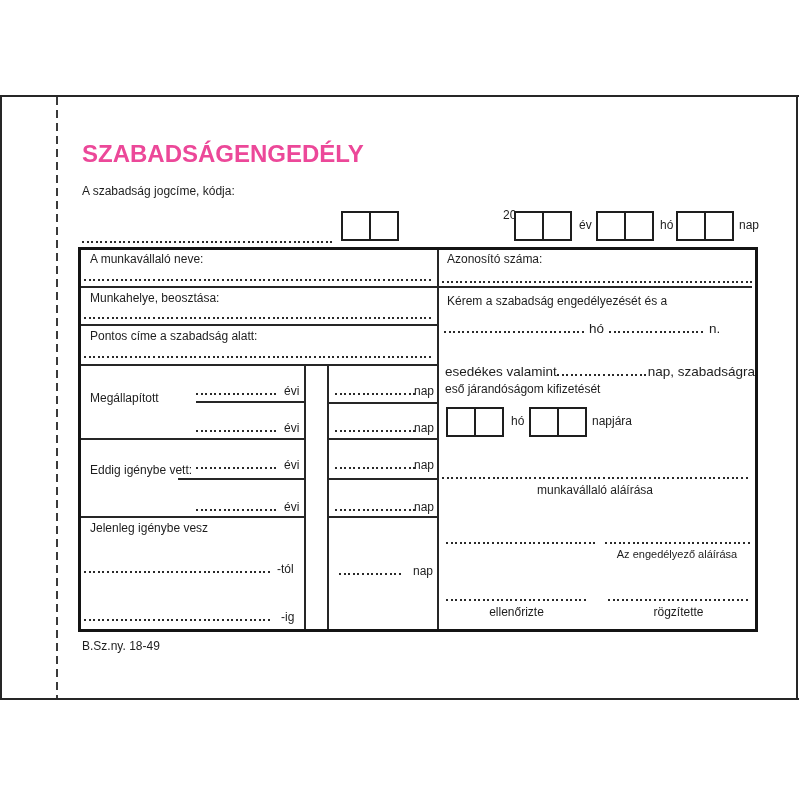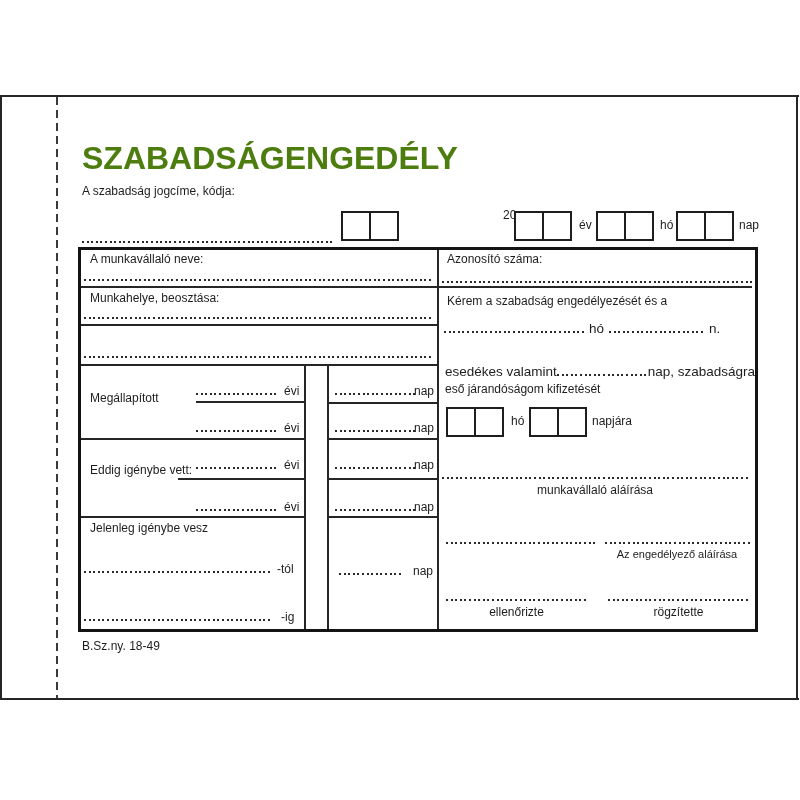--- a/index.html
+++ b/index.html
@@ -11,21 +11,21 @@
   .line{position:absolute;background:#262626;}
   .dotl{position:absolute;height:2px;background:repeating-linear-gradient(90deg,#2a2a2a 0 2px,transparent 2px 4.6px);}
   .dash-v{position:absolute;width:2px;background:repeating-linear-gradient(180deg,#3a3a3a 0 8px,transparent 8px 13px);}
   .boxpair{position:absolute;display:flex;}
   .cbox{width:30px;height:30px;border:2px solid #1e1e1e;background:#fff;box-sizing:border-box;}
   .cbox + .cbox{margin-left:-2px;}
   .tableframe{position:absolute;border:3px solid #141414;box-sizing:border-box;background:transparent;}
   .flexrow{position:absolute;display:flex;align-items:flex-end;font-size:13.5px;white-space:nowrap;}
   .dotseg{height:2px;background:repeating-linear-gradient(90deg,#2a2a2a 0 2px,transparent 2px 4.6px);margin-bottom:3px;}
   .ctr{text-align:center;}
-  .title{position:absolute;font-size:32px;font-weight:bold;letter-spacing:0px;color:#4d7c0f;}
+  .title{position:absolute;font-size:24px;font-weight:bold;letter-spacing:0px;color:#ec4899;}
 </style>
 </head>
 <body>
 
 <div class="canvas">
 
   <div class="line" style="left:0;top:95;width:799px;height:2px;left:0px;top:95px;"></div>
   <div class="line" style="left:0px;top:95px;width:2px;height:605px;"></div>
   <div class="line" style="left:796px;top:95px;width:2px;height:605px;"></div>
   <div class="line" style="left:0px;top:698px;width:799px;height:2px;"></div>
@@ -60,20 +60,21 @@
   <div class="line" style="left:437px;top:250px;width:2px;height:379px;"></div>
 
   <div class="t" style="left:90px;top:252px;">A munkavállaló neve:</div>
   <div class="dotl" style="left:84px;top:279px;width:348px;"></div>
   <div class="line" style="left:81px;top:286px;width:671px;height:2px;"></div>
 
   <div class="t" style="left:90px;top:291px;">Munkahelye, beosztása:</div>
   <div class="dotl" style="left:84px;top:317px;width:348px;"></div>
   <div class="line" style="left:81px;top:324px;width:356px;height:2px;"></div>
 
+  <div class="t" style="left:90px;top:329px;">Pontos címe a szabadság alatt:</div>
   <div class="dotl" style="left:84px;top:356px;width:348px;"></div>
   <div class="line" style="left:81px;top:364px;width:356px;height:2px;"></div>
 
   <div class="line" style="left:304px;top:366px;width:2px;height:263px;"></div>
   <div class="line" style="left:327px;top:366px;width:2px;height:263px;"></div>
 
   <div class="t" style="left:90px;top:391px;">Megállapított</div>
   <div class="dotl" style="left:196px;top:393px;width:82px;"></div>
   <div class="t" style="left:284px;top:384px;">évi</div>
   <div class="line" style="left:196px;top:401px;width:109px;height:2px;"></div>

